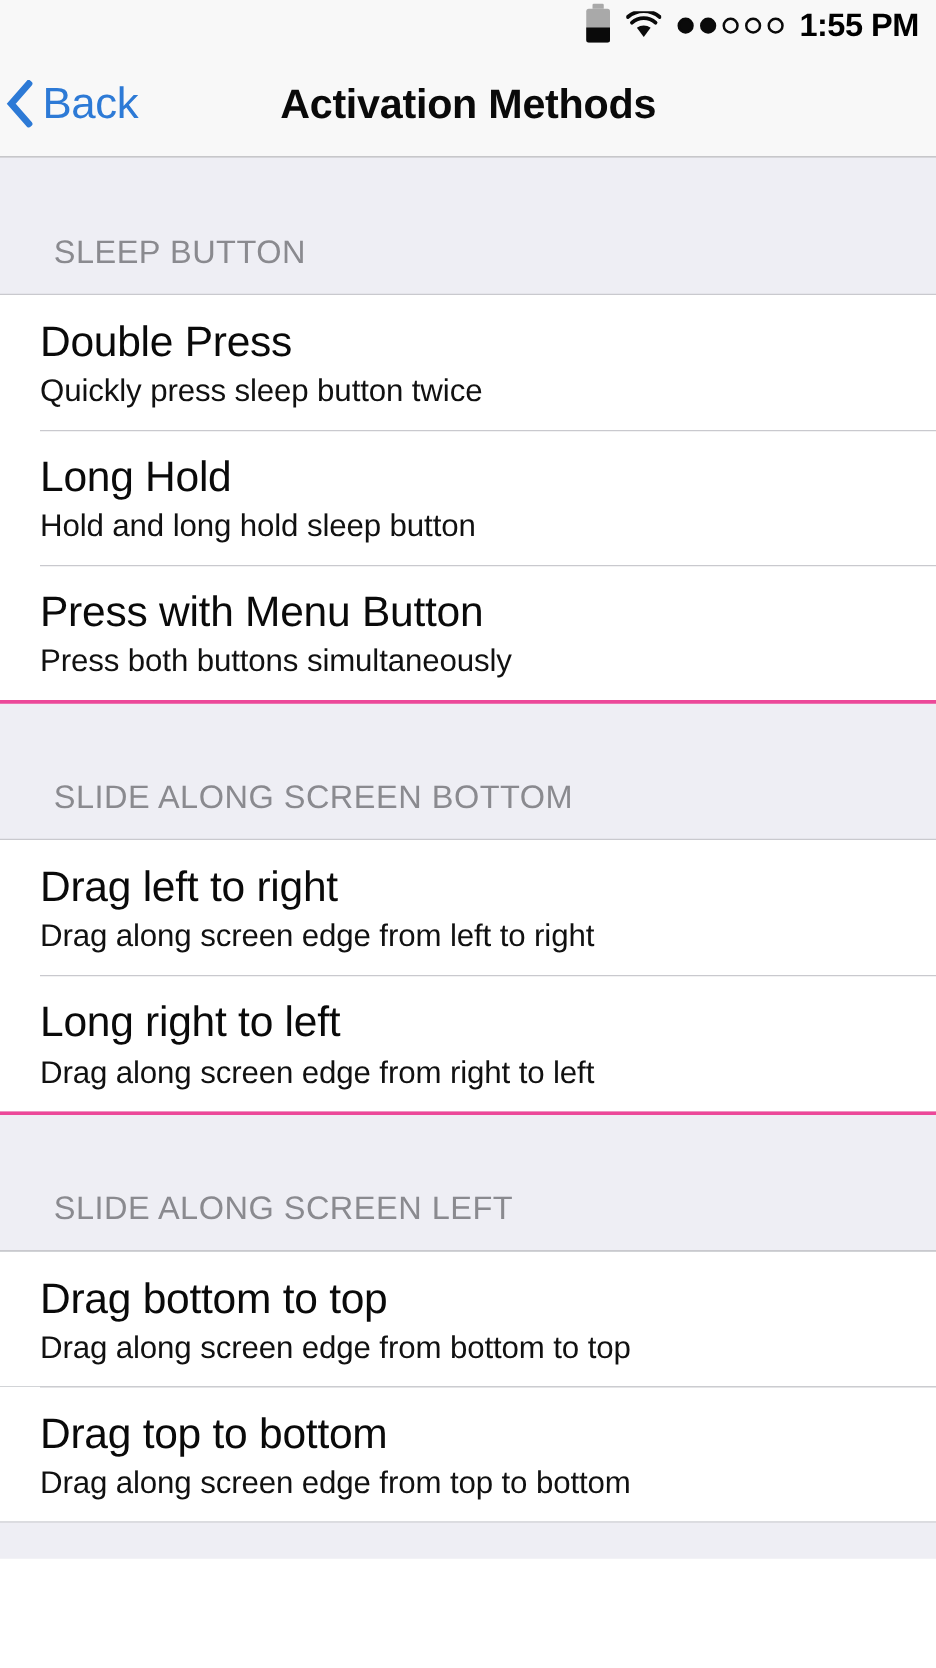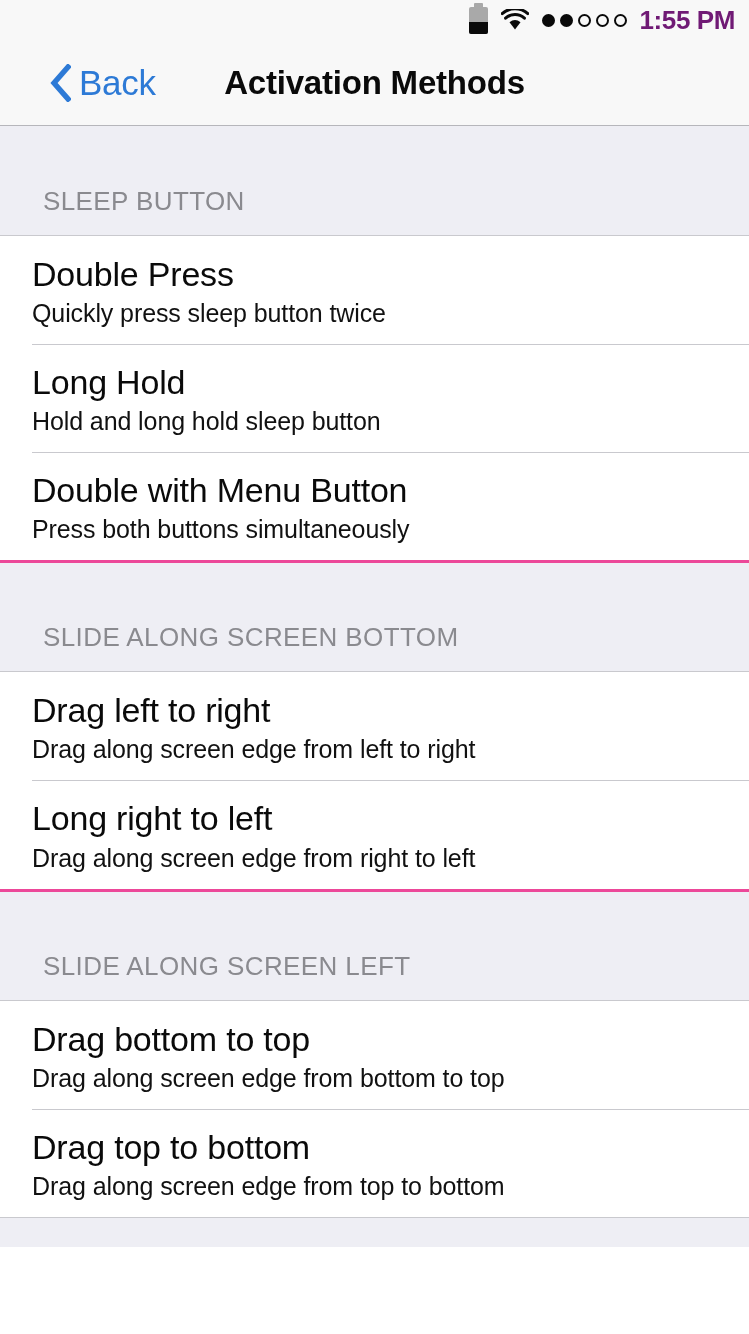--- a/index.html
+++ b/index.html
@@ -73,42 +73,41 @@
     width: 13px; height: 13px;
     border-radius: 50%;
     border: 2px solid #0a0a0a;
     background: transparent;
   }
   .signal .dot.filled { background: #0a0a0a; }
 
   .clock {
     font-size: 26px;
     font-weight: bold;
-    color: #701a75;
+    color: #000000;
     letter-spacing: -0.4px;
     line-height: 1;
   }
 
   
   .nav-bar {
     position: relative;
     height: 86px;
     background: #f8f8f8;
     border-bottom: 1px solid #b6b6bb;
     display: flex;
     align-items: center;
   }
   .back-button {
     display: flex;
     align-items: center;
     gap: 8px;
-    padding-left: 19px;
+    padding-left: 4px;
     cursor: pointer;
     z-index: 2;
-    margin-left: 30px;
   }
   .chevron-left {
     width: 22px;
     height: 38px;
     display: block;
   }
   .back-label {
     font-size: 35px;
     color: #2d7ad6;
     letter-spacing: -0.3px;
@@ -236,21 +235,21 @@
 
       </div>
 
       <div class="row">
         <div class="row-title">Long Hold</div>
         <div class="row-subtitle">Hold and long hold sleep button</div>
 
       </div>
 
       <div class="row">
-        <div class="row-title">Double with Menu Button</div>
+        <div class="row-title">Press with Menu Button</div>
         <div class="row-subtitle">Press both buttons simultaneously</div>
 
       </div>
 
 
     </div>
 
     <div class="section-header mid">SLIDE ALONG SCREEN BOTTOM</div>
     <div class="section-rows">
 

